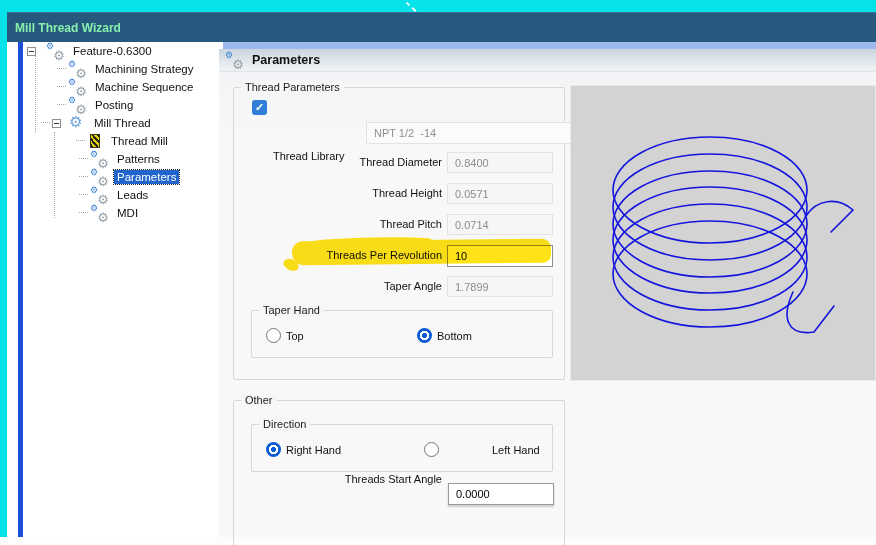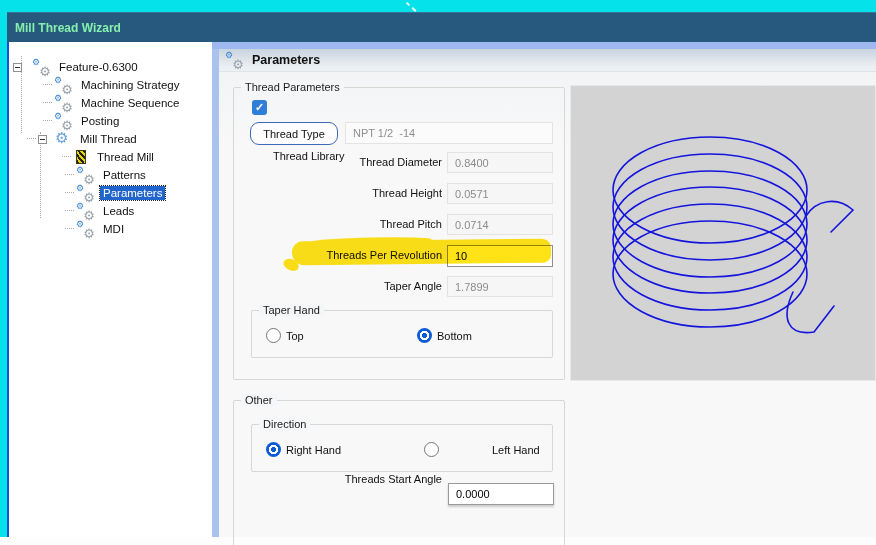--- a/index.html
+++ b/index.html
@@ -21,22 +21,22 @@
   .cursor-mark{position:absolute;left:404px;top:1px;width:16px;height:12px;}
   .cursor-mark i{position:absolute;background:#eafcff;display:block;}
   .cursor-mark .c1{left:3px;top:1px;width:2px;height:4px;transform:rotate(-45deg);}
   .cursor-mark .c2{left:9px;top:6px;width:2px;height:5px;transform:rotate(-45deg);}
   .blue-hstrip{position:absolute;left:212px;top:42px;width:664px;height:7px;background:#9db9f0;}
   .blue-vstrip{position:absolute;left:212px;top:49px;width:7px;height:488px;background:#a9c2ee;}
   .bottom-strip{position:absolute;left:0;top:537px;width:876px;height:8px;background:#fdfdfd;}
 
   
   .tree-panel{
-    position:absolute;left:7px;top:42px;width:205px;height:495px;background:#ffffff;
-    border-left:2px solid #1d4ed8;box-sizing:border-box;padding-top:16px;font-size:11.5px;color:#111;
+    position:absolute;left:18px;top:42px;width:205px;height:495px;background:#ffffff;
+    border-left:5px solid #1d4ed8;box-sizing:border-box;padding-top:0;font-size:11.5px;color:#111;
   }
   .trow{display:flex;align-items:center;height:18px;white-space:nowrap;}
   .expander{width:9px;height:9px;border:1px solid #8f8f8f;background:#fff;box-sizing:border-box;
     position:relative;flex:none;margin-right:4px;}
   .expander i{position:absolute;left:1px;top:3px;width:5px;height:1px;background:#333;display:block;}
   .dots{width:9px;height:1px;border-top:1px dotted #a8a8a8;flex:none;margin-right:2px;}
   .vline{position:absolute;border-left:1px dotted #a8a8a8;width:0;}
   .gico{position:relative;width:19px;height:16px;flex:none;margin-right:5px;}
   .gico::before{content:"⚙";position:absolute;right:0px;bottom:-3px;font-size:13px;color:#9aa3ab;line-height:1;}
   .gico::after{content:"⚙";position:absolute;left:0px;top:-1px;font-size:9px;color:#3b82d4;line-height:1;}
@@ -66,21 +66,21 @@
   .checkbox{position:absolute;width:15px;height:15px;background:#2f7fd8;border-radius:3px;
     color:#fff;font-size:11px;font-weight:bold;text-align:center;line-height:15px;}
   .checkbox::before{content:"✓";}
   .cblabel{position:absolute;font-size:11px;color:#111;}
   .btn{
     position:absolute;background:#fdfdfd;border:1.5px solid #3f6ab8;border-radius:9px;
     font-size:11px;color:#111;display:flex;align-items:center;justify-content:center;box-sizing:border-box;
   }
   .valbox{position:absolute;box-sizing:border-box;font-size:11px;display:flex;align-items:center;
     padding-left:7px;white-space:pre;}
-  .valbox.ghost{background:#fbfbfb;border:1px solid #e3e3e1;color:#8f8f8f;}
+  .valbox.ghost{background:#fbfbfb;border:1px solid #e3e3e1;color:#8f8f8f;margin-left:21px;}
   .valbox.disabled{background:#f6f6f6;border:1px solid #e3e3e1;color:#8c8c8c;}
   .valbox.enabled{background:#ffffff;border:1px solid #8f8f8f;color:#000;}
   .valbox.shadowed{background:#ffffff;border:1px solid #9a9a9a;color:#000;box-shadow:0 2px 2px rgba(0,0,0,0.18);}
   .flabel{position:absolute;font-size:11px;color:#111;text-align:right;line-height:21px;}
 
   .radio{position:absolute;width:15px;height:15px;border-radius:50%;box-sizing:border-box;}
   .radio.off{background:#fff;border:1.5px solid #767676;}
   .radio.on{background:radial-gradient(circle at 50% 50%, #0b5cd5 0 2.6px, #ffffff 2.8px 4.6px, #0b5cd5 4.8px 7.5px);}
   .rlabel{position:absolute;font-size:11px;color:#111;}
 
@@ -185,21 +185,20 @@
     <span class="param-title">Parameters</span>
   </div>
 
   <div class="fs" style="left:233px;top:87px;width:332px;height:293px;">
     <span class="legend">Thread Parameters</span>
   </div>
 
   <div class="checkbox" style="left:252px;top:100px;"></div>
   <div class="cblabel" style="left:273px;top:102px;margin-top:48px;">Thread Library</div>
 
-  <div class="btn" style="left:250px;top:122px;width:88px;height:23px;">Thread Type</div>
   <div class="valbox ghost" style="left:345px;top:122px;width:208px;height:22px;">NPT 1/2  -14</div>
 
   <div class="flabel" style="left:250px;top:152px;width:192px;">Thread Diameter</div>
   <div class="valbox disabled" style="left:447px;top:152px;width:106px;height:21px;">0.8400</div>
 
   <div class="flabel" style="left:250px;top:183px;width:192px;">Thread Height</div>
   <div class="valbox disabled" style="left:447px;top:183px;width:106px;height:21px;">0.0571</div>
 
   <div class="flabel" style="left:250px;top:214px;width:192px;">Thread Pitch</div>
   <div class="valbox disabled" style="left:447px;top:214px;width:106px;height:21px;">0.0714</div>

